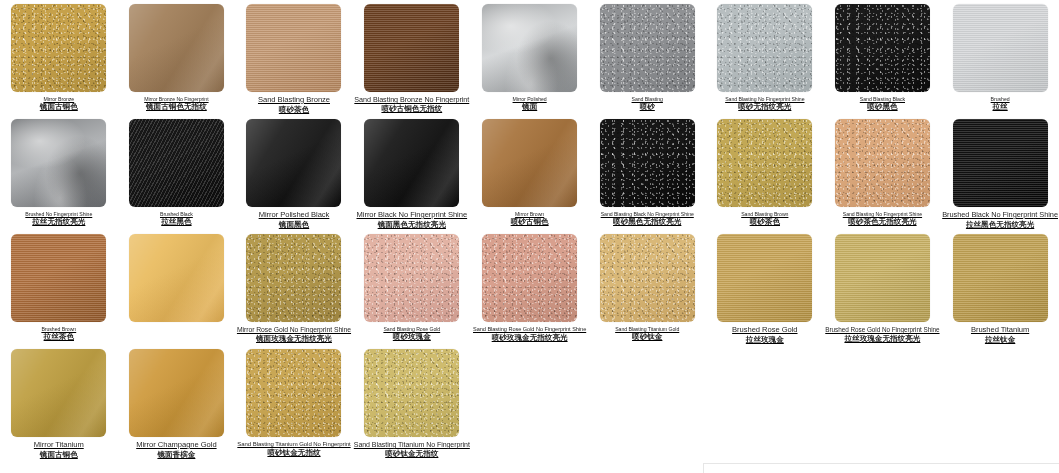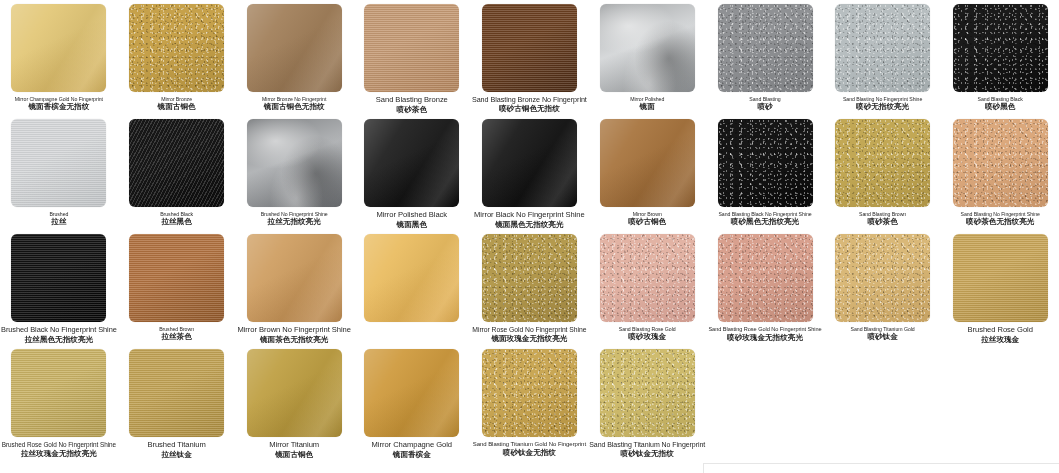--- a/index.html
+++ b/index.html
@@ -99,20 +99,21 @@
       radial-gradient(ellipse 40% 70% at 52% 90%, rgba(255,255,255,.38), transparent 70%),
       linear-gradient(160deg, rgba(0,0,0,.18), rgba(255,255,255,.25) 45%, rgba(0,0,0,.22));
   }
   .label{
     margin-top:4px;
     text-align:center;
     line-height:1.18;
     width:100%;
     padding:0 1px;
     box-sizing:border-box;
+    text-decoration:underline;
   }
   .label .en{
     display:block;
     font-size:7.6px;
     color:#262626;
     letter-spacing:-0.05px;
     white-space:nowrap;
   }
   .label .zh{
     display:block;
@@ -133,29 +134,20 @@
     border-left:1px solid #e6e6e6;
     background:#ffffff;
     pointer-events:none;
   }
 </style>
 </head>
 <body>
 
 <div id="grid">
     <div class="cell">
-      <div class="swatch" style="background: linear-gradient(155deg, rgb(227, 200, 121) 0%, rgb(227, 200, 121) 42%, rgb(207, 174, 92) 100%);">
-        <div class="tex mirror"></div>
-      </div>
-      <div class="label">
-        <span class="en" style="font-size: 5.2px;">Mirror Champagne Gold No Fingerprint</span>
-        <span class="zh">镜面香槟金无指纹</span>
-      </div>
-    </div>
-    <div class="cell">
       <div class="swatch" style="background: linear-gradient(155deg, rgb(198, 161, 74) 0%, rgb(198, 161, 74) 42%, rgb(176, 143, 62) 100%);">
         <div class="tex sand"></div>
       </div>
       <div class="label">
         <span class="en" style="font-size: 5.2px;">Mirror Bronze</span>
         <span class="zh">镜面古铜色</span>
       </div>
     </div>
     <div class="cell">
       <div class="swatch" style="background: linear-gradient(155deg, rgb(162, 128, 91) 0%, rgb(162, 128, 91) 42%, rgb(142, 110, 76) 100%);">
@@ -223,38 +215,38 @@
     <div class="cell">
       <div class="swatch" style="background: linear-gradient(155deg, rgb(214, 216, 218) 0%, rgb(214, 216, 218) 42%, rgb(194, 197, 199) 100%);">
         <div class="tex brushed"></div>
       </div>
       <div class="label">
         <span class="en" style="font-size: 5.2px;">Brushed</span>
         <span class="zh">拉丝</span>
       </div>
     </div>
     <div class="cell">
+      <div class="swatch" style="background: linear-gradient(155deg, rgb(154, 157, 160) 0%, rgb(154, 157, 160) 42%, rgb(127, 130, 134) 100%);">
+        <div class="tex polished"></div>
+      </div>
+      <div class="label">
+        <span class="en" style="font-size: 5.2px;">Brushed No Fingerprint Shine</span>
+        <span class="zh">拉丝无指纹亮光</span>
+      </div>
+    </div>
+    <div class="cell">
       <div class="swatch" style="background: linear-gradient(155deg, rgb(27, 27, 27) 0%, rgb(27, 27, 27) 42%, rgb(14, 14, 14) 100%);">
         <div class="tex brushed-diag"></div>
       </div>
       <div class="label">
         <span class="en" style="font-size: 5.2px;">Brushed Black</span>
         <span class="zh">拉丝黑色</span>
       </div>
     </div>
     <div class="cell">
-      <div class="swatch" style="background: linear-gradient(155deg, rgb(154, 157, 160) 0%, rgb(154, 157, 160) 42%, rgb(127, 130, 134) 100%);">
-        <div class="tex polished"></div>
-      </div>
-      <div class="label">
-        <span class="en" style="font-size: 5.2px;">Brushed No Fingerprint Shine</span>
-        <span class="zh">拉丝无指纹亮光</span>
-      </div>
-    </div>
-    <div class="cell">
       <div class="swatch" style="background: linear-gradient(155deg, rgb(32, 32, 32) 0%, rgb(32, 32, 32) 42%, rgb(8, 8, 8) 100%);">
         <div class="tex mirror"></div>
       </div>
       <div class="label">
         <span class="en">Mirror Polished Black</span>
         <span class="zh">镜面黑色</span>
       </div>
     </div>
     <div class="cell">
       <div class="swatch" style="background: linear-gradient(155deg, rgb(25, 25, 25) 0%, rgb(25, 25, 25) 42%, rgb(10, 10, 10) 100%);">
@@ -310,29 +302,20 @@
         <span class="zh">拉丝黑色无指纹亮光</span>
       </div>
     </div>
     <div class="cell">
       <div class="swatch" style="background: linear-gradient(155deg, rgb(176, 112, 62) 0%, rgb(176, 112, 62) 42%, rgb(143, 87, 41) 100%);">
         <div class="tex brushed"></div>
       </div>
       <div class="label">
         <span class="en" style="font-size: 5.2px;">Brushed Brown</span>
         <span class="zh">拉丝茶色</span>
-      </div>
-    </div>
-    <div class="cell">
-      <div class="swatch" style="background: linear-gradient(155deg, rgb(207, 159, 99) 0%, rgb(207, 159, 99) 42%, rgb(184, 134, 76) 100%);">
-        <div class="tex mirror"></div>
-      </div>
-      <div class="label">
-        <span class="en">Mirror Brown No Fingerprint Shine</span>
-        <span class="zh">镜面茶色无指纹亮光</span>
       </div>
     </div>
     <div class="cell">
       <div class="swatch" style="background: linear-gradient(155deg, rgb(234, 189, 98) 0%, rgb(234, 189, 98) 42%, rgb(220, 169, 78) 100%);">
         <div class="tex mirror"></div>
       </div>
     </div>
     <div class="cell">
       <div class="swatch" style="background: linear-gradient(155deg, rgb(180, 154, 78) 0%, rgb(180, 154, 78) 42%, rgb(157, 132, 64) 100%);">
         <div class="tex sand"></div>

